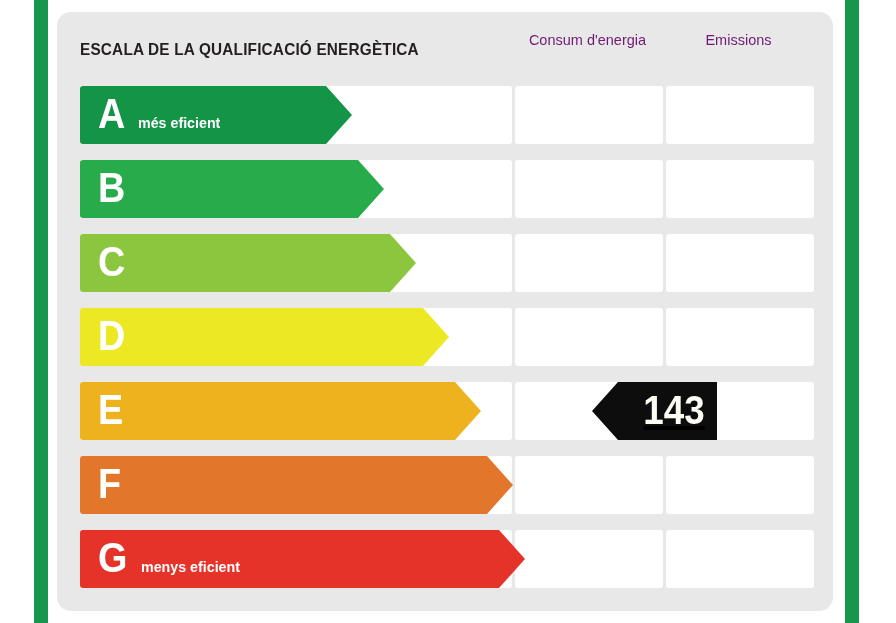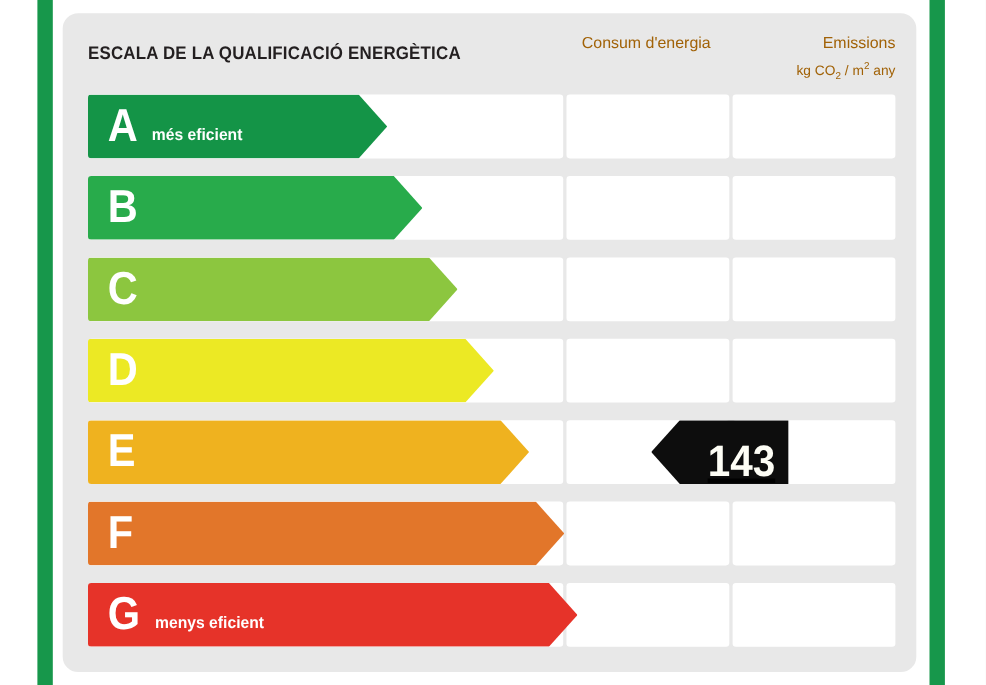--- a/index.html
+++ b/index.html
@@ -56,29 +56,29 @@
     color: #231f20;
     font-stretch: condensed;
     transform: scaleX(0.93);
     transform-origin: left center;
     white-space: nowrap;
   }
   .col-head {
     position: absolute;
     top: 19px;
     text-align: center;
-    color: #a16207;
+    color: #701a75;
     line-height: 1.35;
     white-space: nowrap;
   }
   .col-head .ch-main { font-size: 14.5px; display: block; }
   .col-head .ch-sub  { font-size: 12.5px; display: block; margin-top: 3px; }
   .col-head sub, .col-head sup { font-size: 9px; }
   .col-head-consum { left: 455px; width: 151px; }
-  .col-head-emiss  { left: 606px; width: 151px; text-align: right; }
+  .col-head-emiss  { left: 606px; width: 151px; }
 
   
   .rows {
     position: absolute;
     left: 0;
     top: 74px;
     width: 100%;
   }
   .row {
     position: relative;
@@ -134,21 +134,21 @@
     transform-origin: left center;
   }
 
   
   .marker {
     position: absolute;
     top: 0;
     height: 58px;
     background: #0d0d0d;
     display: flex;
-    align-items: flex-end;
+    align-items: center;
     justify-content: flex-end;
     clip-path: polygon(26px 0, 100% 0, 100% 100%, 26px 100%, 0 50%);
     text-decoration: underline;
   }
   .marker-text {
     color: #fdfdf5;
     font-size: 40px;
     font-weight: bold;
     line-height: 1;
     margin-right: 12px;
@@ -171,21 +171,20 @@
 
   <div class="header">
     <div class="scale-title">ESCALA DE LA QUALIFICACIÓ ENERGÈTICA</div>
 
     <div class="col-head col-head-consum">
       <span class="ch-main">Consum d'energia</span>
     </div>
 
     <div class="col-head col-head-emiss">
       <span class="ch-main">Emissions</span>
-      <span class="ch-sub"><span>kg CO</span><sub>2</sub>&nbsp;<span>/ m</span><sup>2</sup>&nbsp;<span>any</span></span>
     </div>
   </div>
 
   <div class="rows" id="rating-rows">
       <div class="row">
         <div class="cell cell-bar"></div>
         <div class="cell cell-consum"></div>
         <div class="cell cell-emiss"></div>
         <div class="band" style="width: 272px; background: rgb(20, 148, 71);">
           <span class="band-letter">A</span>

